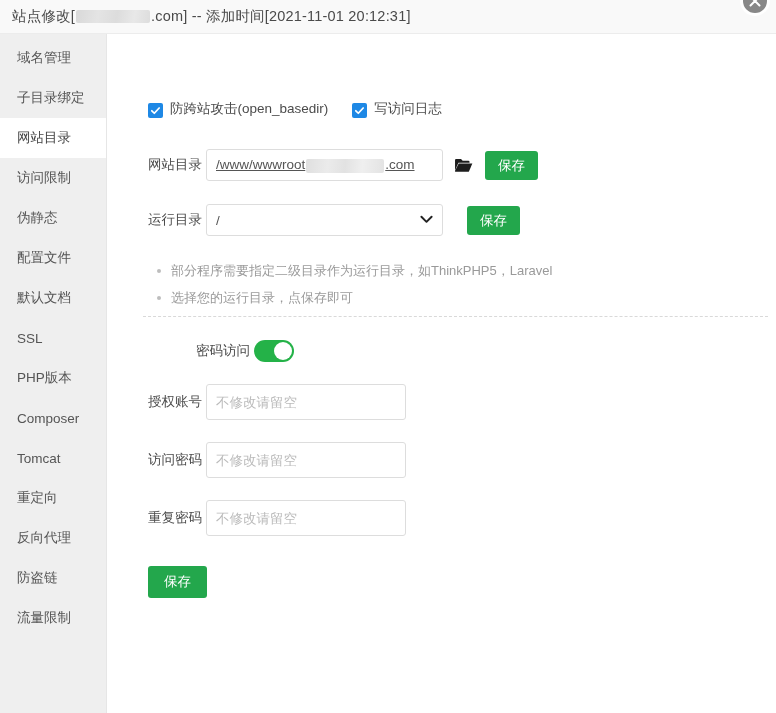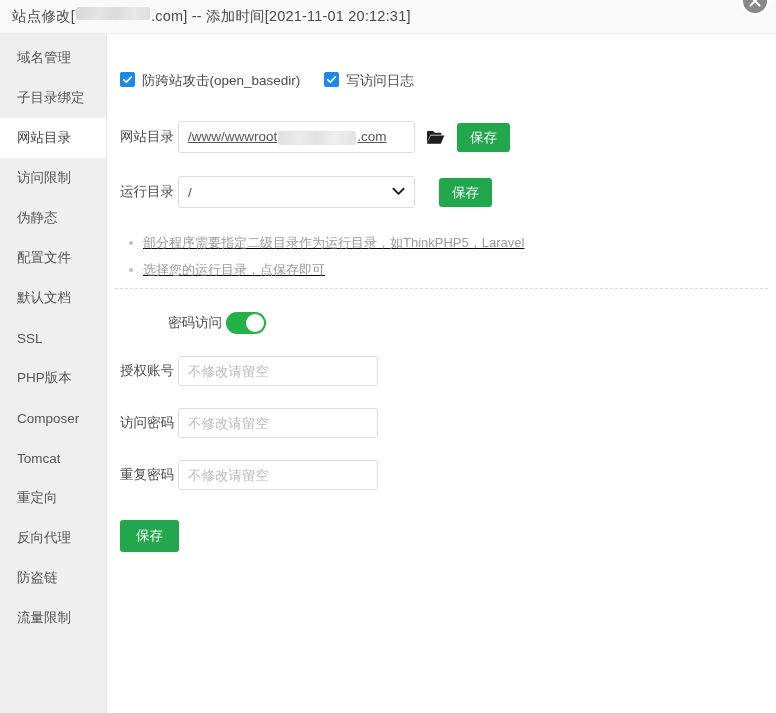--- a/index.html
+++ b/index.html
@@ -30,21 +30,21 @@
     display: flex;
     align-items: center;
     padding-left: 12px;
   }
   .titlebar-text {
     font-size: 14.5px;
     color: #4a4a4a;
     letter-spacing: 0.2px;
     white-space: nowrap;
     display: flex;
-    align-items: flex-start;
+    align-items: center;
   }
   .redact-title {
     display: inline-block;
     width: 74px;
     height: 13px;
     margin: 0 1px;
     vertical-align: middle;
     background: linear-gradient(100deg,#d8d8d8 0%,#e4e4e4 30%,#dcdcdc 55%,#e8e8e8 78%,#dddddd 100%);
     border-radius: 2px;
     filter: blur(0.6px);
@@ -61,20 +61,21 @@
     align-items: center;
     justify-content: center;
     cursor: pointer;
   }
   .close-btn svg { display: block; }
 
   
   .body {
     display: flex;
     height: 679px;
+    gap: 28px;
   }
 
   
   .sidebar {
     width: 107px;
     min-width: 107px;
     background: #efefef;
     border-right: 1px solid #e6e6e6;
     padding-top: 4px;
     overflow: hidden;
@@ -103,23 +104,24 @@
   }
 
   
   .check-row {
     display: flex;
     align-items: center;
     padding: 38px 0 0 13px;
   }
   .chk-wrap {
     display: flex;
-    align-items: flex-start;
+    align-items: flex-end;
     cursor: pointer;
     margin-right: 24px;
+    margin-top: 28px;
   }
   .chk {
     width: 15px;
     height: 15px;
     border-radius: 2px;
     background: #1e88e5;
     display: inline-flex;
     align-items: center;
     justify-content: center;
     margin-right: 7px;
@@ -209,21 +211,20 @@
     font-family: "Liberation Sans", "DejaVu Sans", sans-serif;
     line-height: 29px;
   }
   .btn-save.run-save { margin-left: 24px; }
 
   
   .hints {
     margin: 26px 0 0 22px;
     padding: 0;
     list-style: none;
-    text-decoration: underline;
   }
   .hints li {
     font-size: 13px;
     color: #9a9a9a;
     margin-bottom: 9px;
     position: relative;
     padding-left: 14px;
   }
   .hints li:before {
     content: "";
@@ -262,21 +263,21 @@
     right: 2px;
     width: 18px;
     height: 18px;
     border-radius: 50%;
     background: #ffffff;
   }
 
   .row-pw { margin-top: 22px; }
   .pw-input {
     width: 200px;
-    height: 30px;
+    height: 36px;
     border: 1px solid #dddddd;
     border-radius: 3px;
     background: #ffffff;
     font-size: 13.5px;
     color: #555;
     padding: 0 9px;
     outline: none;
     font-family: "Liberation Sans", "DejaVu Sans", sans-serif;
   }
   .pw-input::placeholder { color: #bbbbbb; }

